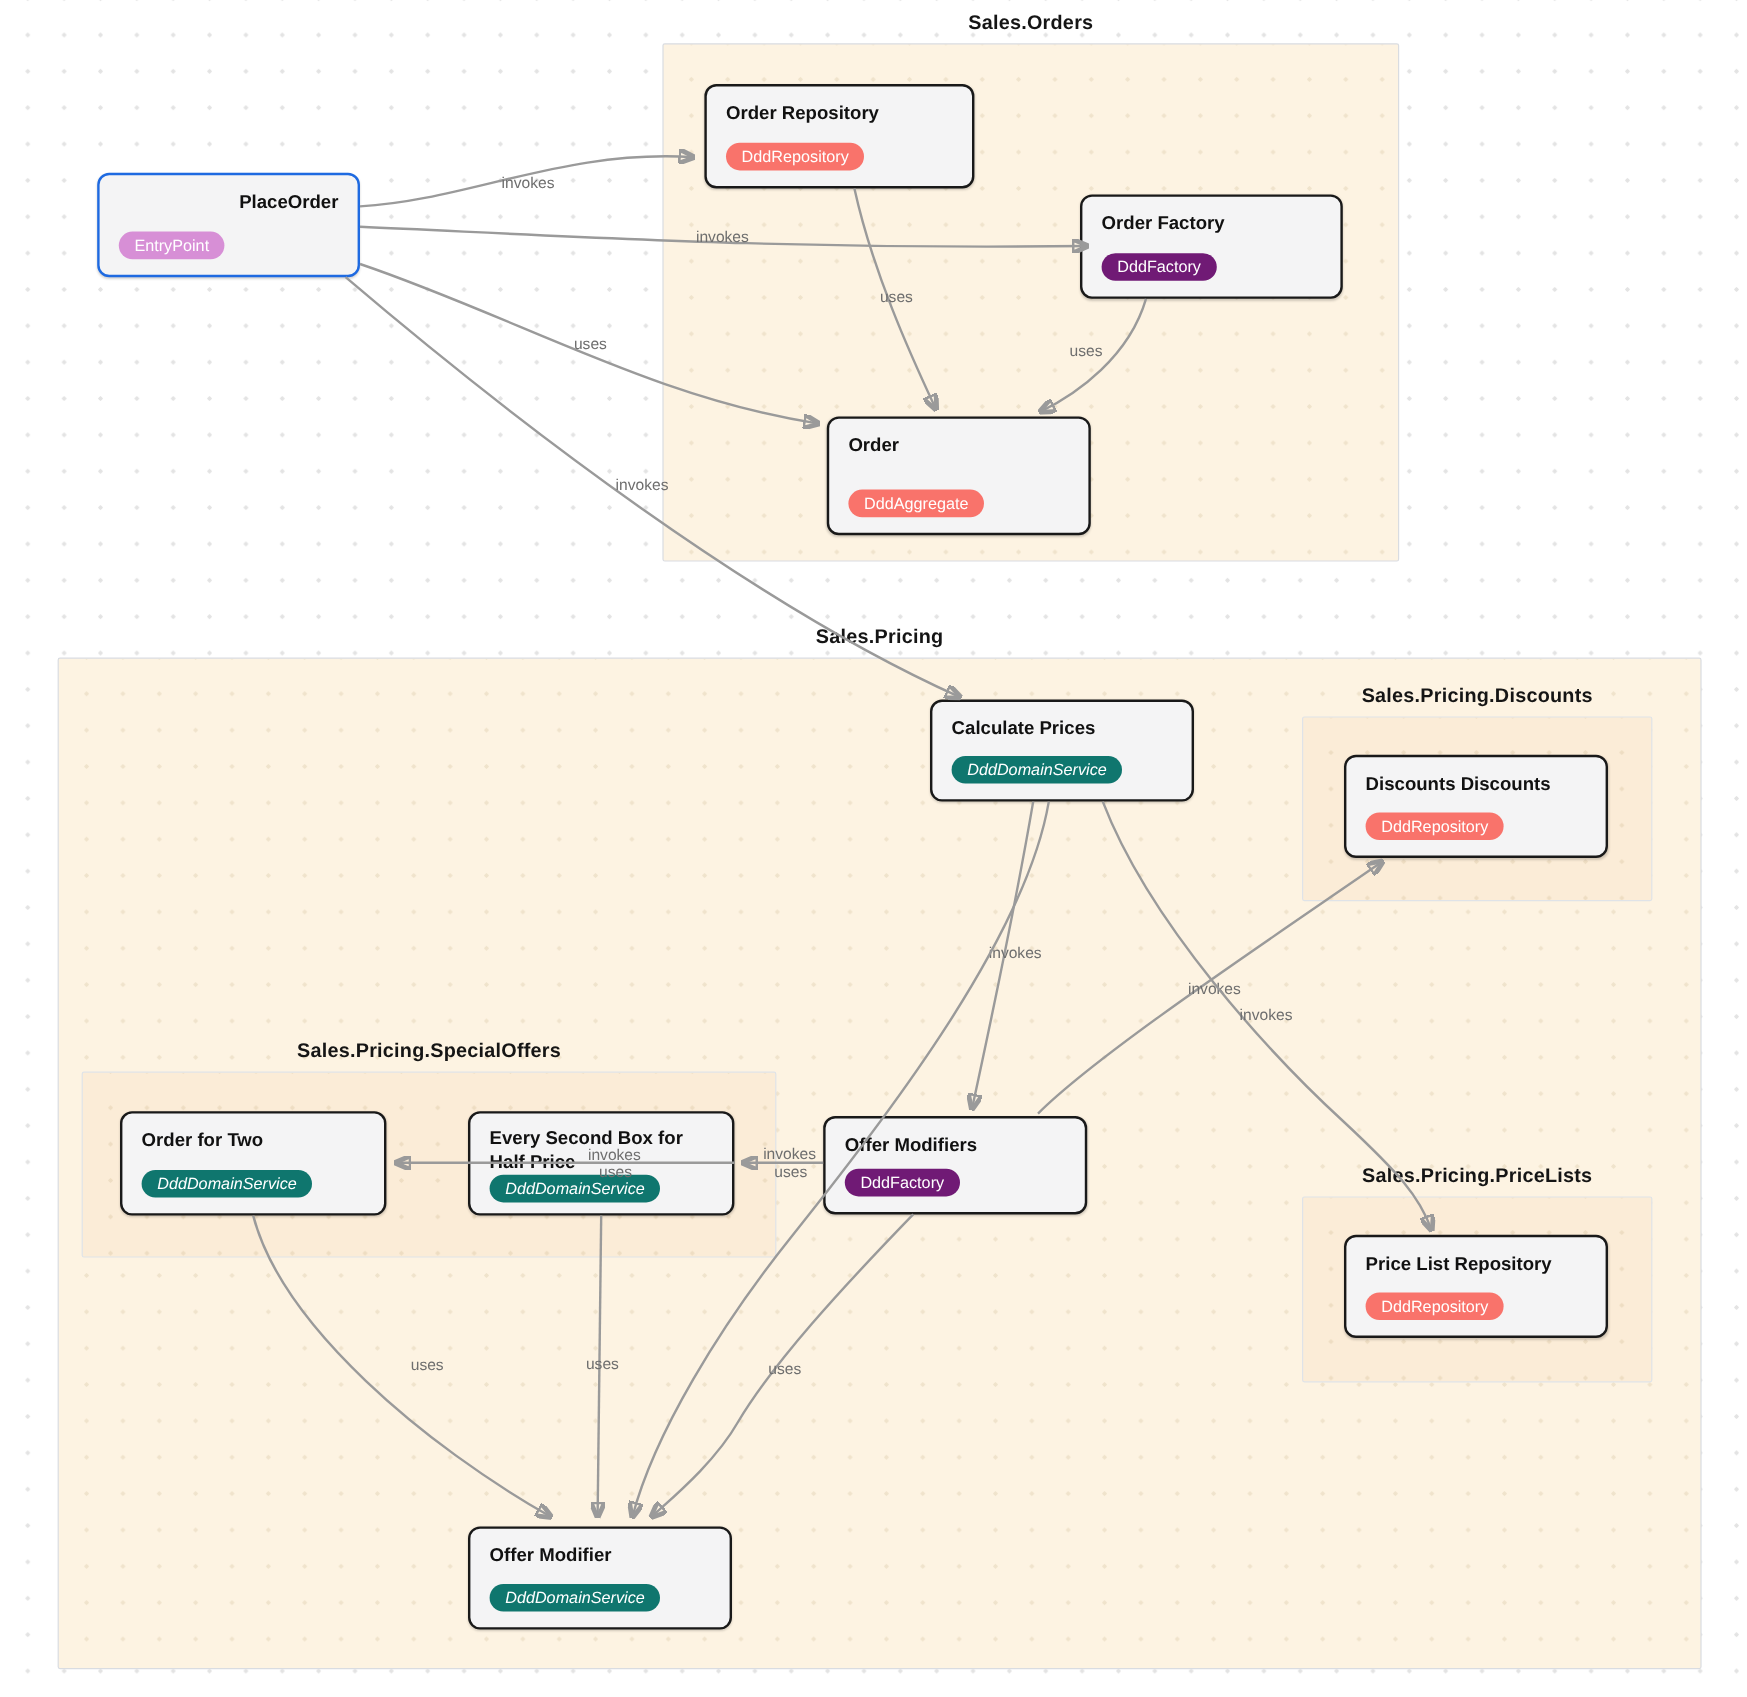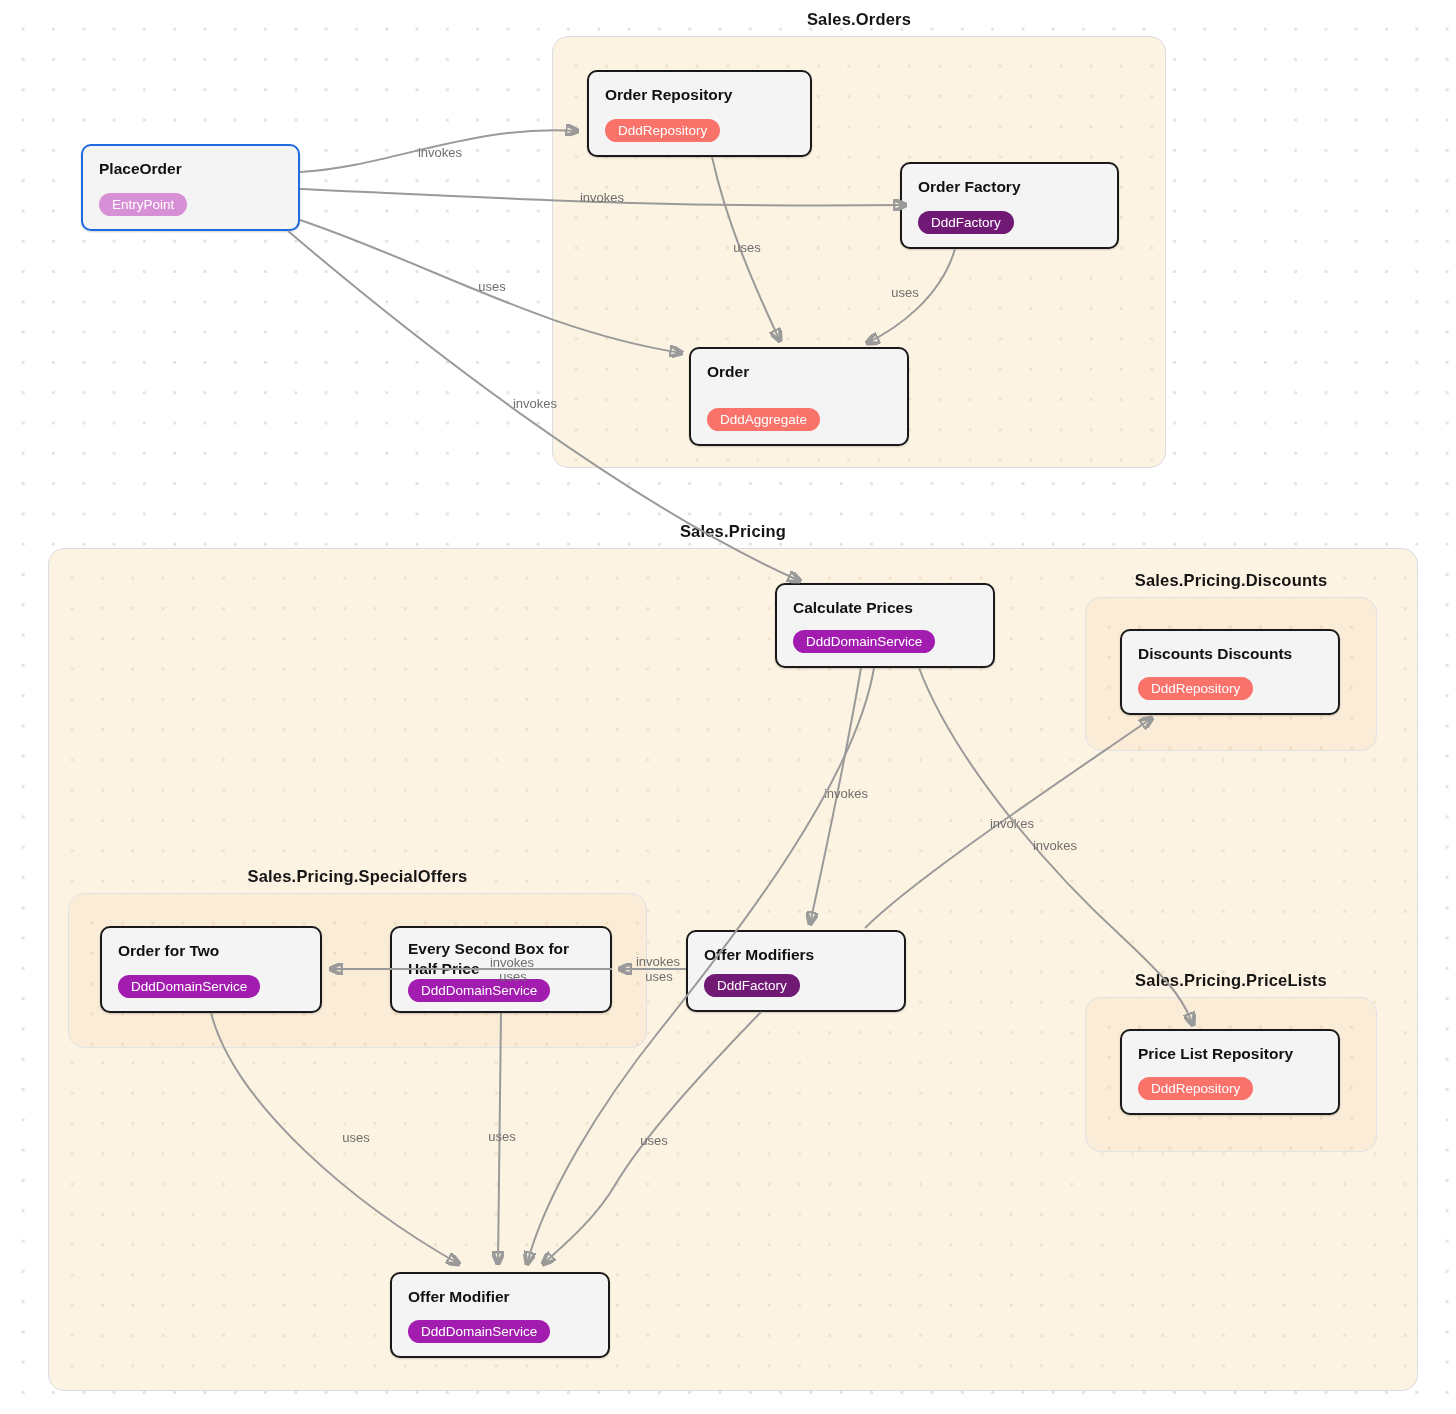--- a/index.html
+++ b/index.html
@@ -1,38 +1,38 @@
 <!DOCTYPE html>
 <html><head>
 <meta charset="utf-8">
 <style>
   html,body{margin:0;padding:0;background:#ffffff;font-family:"Liberation Sans",sans-serif;}
   #canvas{
     position:relative;width:1456px;height:1414px;overflow:hidden;background:#ffffff;
     background-image:radial-gradient(circle, rgba(130,130,130,.22) 1.6px, transparent 1.9px);
     background-size:30.3px 30.3px;background-position:8px 14px;
   }
-  .group{position:absolute;border:1.5px solid #d9dce1;border-radius:16px;
+  .group{position:absolute;border:1.5px solid #d9dce1;border-radius:2px;
     background-color:#fdf3e2;
     background-image:radial-gradient(circle, rgba(160,130,70,.14) 1.6px, transparent 1.9px);
     background-size:30.3px 30.3px;background-position:8px 14px;}
   .group.inner{background-color:#fbecd7;border-color:#dfe3e8;z-index:2;}
   .group-title{position:absolute;top:-27px;left:0;right:0;text-align:center;
     font-size:16.5px;font-weight:bold;color:#151515;letter-spacing:.2px;white-space:nowrap;}
   .node{position:absolute;z-index:3;background:#f4f4f5;border:2px solid #191919;border-radius:10px;
     box-shadow:0 1px 2px rgba(0,0,0,.18);box-sizing:border-box;
     padding:13px 16px 13px 16px;display:flex;flex-direction:column;}
-  .node.entry{border-color:#1e6ae1;}
+  .node.entry{border-color:#1e6ae1;align-items:flex-end;}
   .node-title{font-size:15.5px;font-weight:bold;color:#111;line-height:1.3;}
   .badge{margin-top:auto;align-self:flex-start;color:#ffffff;font-size:13.5px;
     padding:4px 13px;border-radius:999px;white-space:nowrap;}
   .b-entry{background:#d78fd6;}
   .b-repo{background:#f9736b;}
   .b-factory{background:#701a75;}
-  .b-domain{background:#a21caf;}
+  .b-domain{background:#0f766e;font-style:italic;}
   svg.edges{position:absolute;left:0;top:0;z-index:4;pointer-events:none;}
   svg.edges path{fill:none;stroke:#9a9a9a;stroke-width:2;}
   svg.edges text{fill:#6e6e6e;font-size:13px;font-family:"Liberation Sans",sans-serif;text-anchor:middle;}
 </style>
 </head>
 <body>
 
 <div id="canvas">
 
   <div class="group" style="left:552px;top:36px;width:612px;height:430px">

